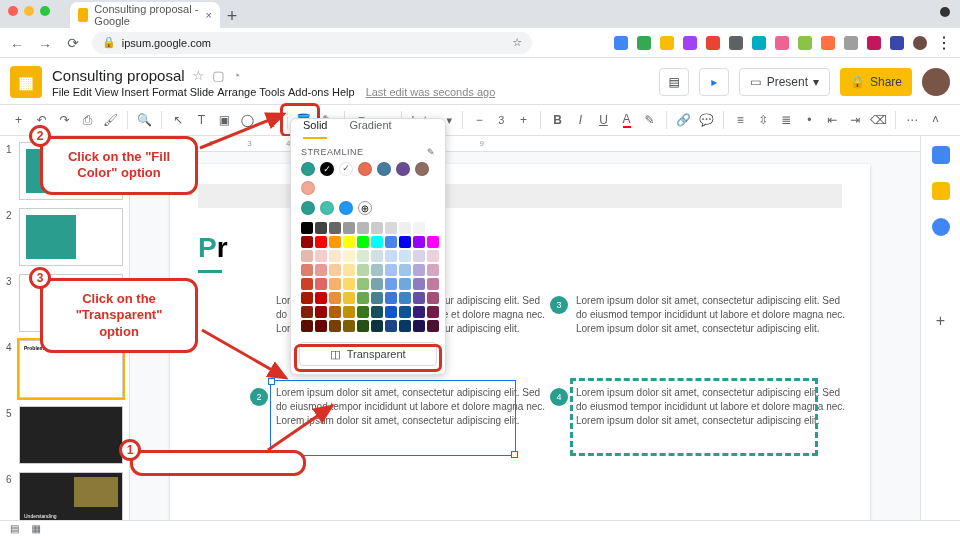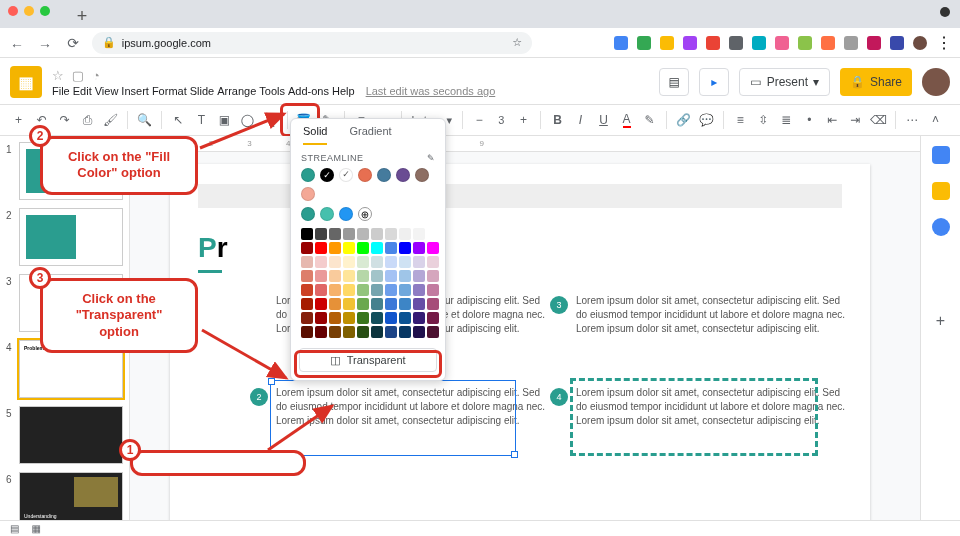--- a/index.html
+++ b/index.html
@@ -53,21 +53,21 @@
 .tile{position:absolute;width:300px;font-size:10px;color:#555;line-height:1.4}
 .tile .num{width:18px;height:18px;border-radius:50%;background:#2a9d8f;color:#fff;font-size:9px;display:inline-flex;align-items:center;justify-content:center;position:absolute;left:0;top:2px}
 .tile .txt{margin-left:26px}
 .selbox{position:absolute;border:1px solid #1a73e8}
 .selbox::before,.selbox::after{content:"";position:absolute;width:5px;height:5px;background:#fff;border:1px solid #1a73e8}
 .selbox::before{left:-3px;top:-3px}.selbox::after{right:-3px;bottom:-3px}
 .dashbox{position:absolute;border:3px dashed #2a9d8f}
 .sidepanel{width:40px;border-left:1px solid #e0e0e0;display:flex;flex-direction:column;align-items:center;padding-top:10px;gap:18px}
 .sp-ic{width:18px;height:18px;border-radius:4px}
 .picker{position:absolute;left:290px;top:118px;width:156px;background:#fff;border:1px solid #dadce0;border-radius:6px;box-shadow:0 2px 10px rgba(0,0,0,.2);z-index:50;padding-bottom:6px}
-.picker-tabs{display:flex;padding:6px 12px 0;gap:22px;font-size:11px}
+.picker-tabs{display:flex;padding:0 12px 0;gap:22px;font-size:11px}
 .ptab{padding-bottom:6px;color:#5f6368}
 .ptab.active{color:#202124;border-bottom:2px solid #f4b400}
 .psec{padding:8px 10px 2px;font-size:9px;letter-spacing:.5px;color:#5f6368;display:flex;justify-content:space-between;align-items:center}
 .swatch-row{display:flex;gap:5px;padding:3px 10px;flex-wrap:wrap}
 .sw{width:14px;height:14px;border-radius:50%;border:1px solid rgba(0,0,0,.1)}
 .sw.check::after{content:"✓";font-size:9px;color:#fff;display:block;text-align:center;line-height:13px}
 .grid{display:grid;grid-template-columns:repeat(10,12px);gap:2px;padding:4px 10px}
 .gc{width:12px;height:12px;border-radius:2px}
 .transparent-btn{margin:6px 8px 2px;height:24px;border:1px solid #dadce0;border-radius:4px;display:flex;align-items:center;justify-content:center;font-size:11px;color:#3c4043;gap:6px}
 .trans-outline{position:absolute;border:3px solid #d93025;border-radius:8px;pointer-events:none}
@@ -81,20 +81,25 @@
 <body>
 
 <div class="mac-dots">
   <div class="mac-dot" style="background:#ff5f57"></div>
   <div class="mac-dot" style="background:#febc2e"></div>
   <div class="mac-dot" style="background:#28c840"></div>
 </div>
 <div class="ext-dot"></div>
 
 <div class="tabstrip">
+  <div class="tab">
+    <div class="tab-favicon"></div>
+    <span>Consulting proposal - Google</span>
+    <span class="tab-close">×</span>
+  </div>
   <div class="newtab">+</div>
 </div>
 
 <div class="addrbar">
   <span class="nav-icon">←</span>
   <span class="nav-icon">→</span>
   <span class="nav-icon">⟳</span>
   <div class="addr">
     <span>🔒</span>
     <span class="url-dark">ipsum.google.com</span>
@@ -116,20 +121,21 @@
     <div class="ext-ic" style="background:#3949ab"></div>
     <div class="ext-ic" style="background:#6d4c41;border-radius:50%"></div>
     <span>⋮</span>
   </div>
 </div>
 
 <div class="titlebar">
   <div class="app-logo">▦</div>
   <div class="title-col">
     <div class="doc-title-row">
+      <span>Consulting proposal</span>
       <span class="doc-star">☆</span>
       <span class="doc-star">▢</span>
       <span class="doc-star">◔</span>
     </div>
     <div class="menubar">
       <span>File</span>
       <span>Edit</span>
       <span>View</span>
       <span>Insert</span>
       <span>Format</span>

